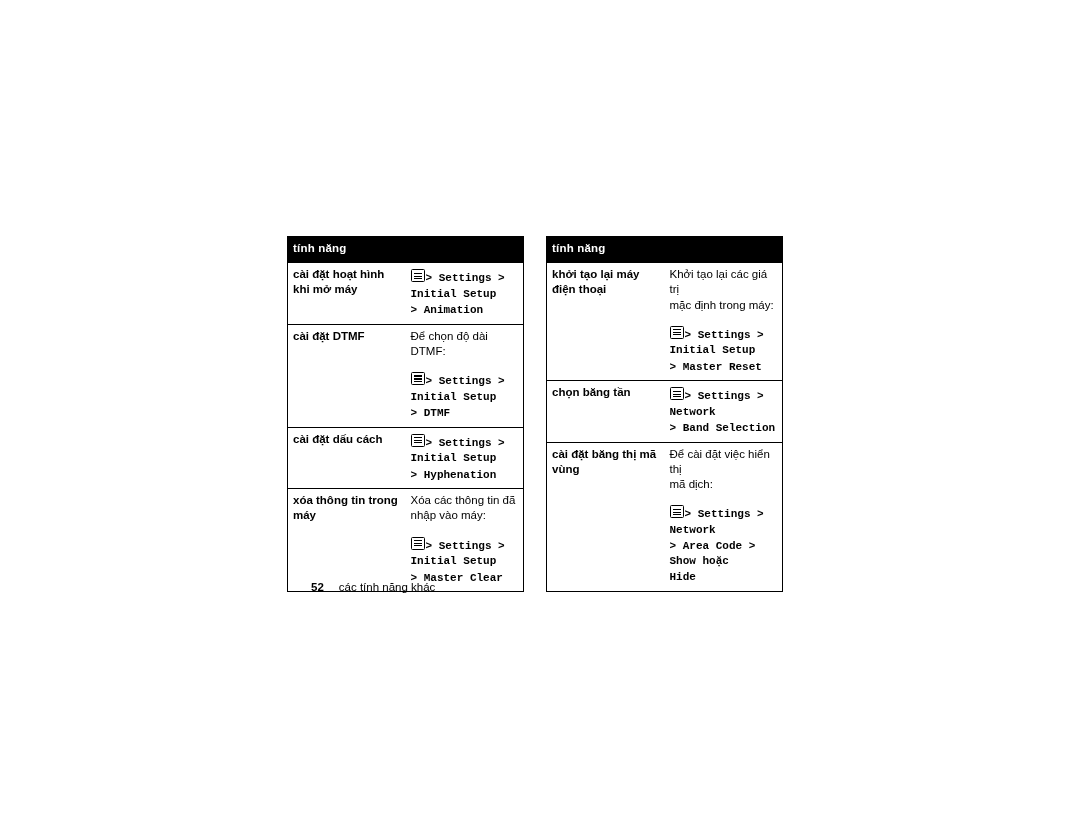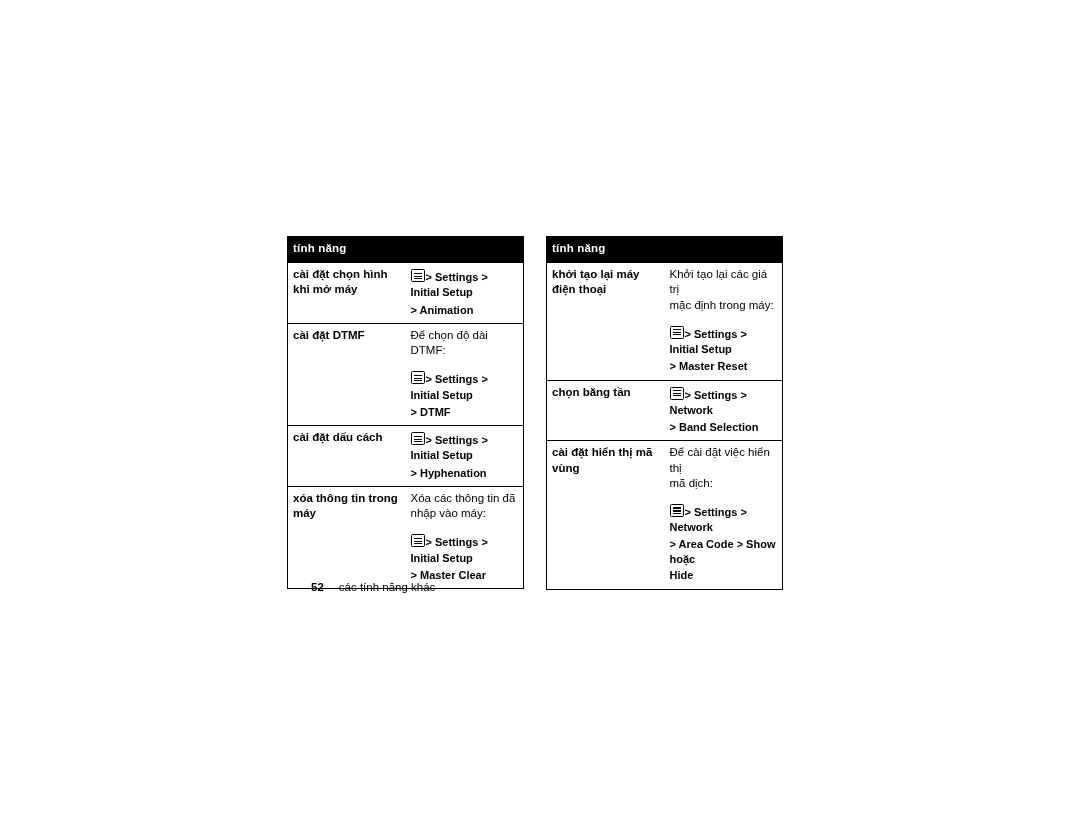--- a/index.html
+++ b/index.html
@@ -93,21 +93,21 @@
   .menukey i {
     position: absolute;
     left: 2px; right: 2px;
     top: 7.6px;
     height: 1.2px;
     background: #000;
     display: block;
   }
 
   .path { font-weight: bold; font-size: 11px; }
-  .pathline { margin-top: 2px; }
+  .pathline { margin-top: 2px; font-family: Liberation Mono, monospace; }
 
   .footer {
     position: absolute;
     left: 287px;
     top: 581px;
     font-size: 11.5px;
     padding-left: 24px;
   }
   .footer .pno {
     font-weight: bold;
@@ -121,21 +121,21 @@
 <div class="page">
 
   <div class="col col-left">
     <table class="feat">
       <tbody>
           <tr class="hdr">
         <td colspan="2">tính năng</td>
       </tr>
 
       <tr class="row">
-        <td class="term">cài đặt chọn hình khi mở máy</td>
+        <td class="term">cài đặt hoạt hình khi mở máy</td>
         <td class="desc">
           <div class="pathline"><span class="menukey"><i></i></span><span class="path">&gt; Settings &gt; Initial Setup</span></div>
           <div class="pathline path">&gt; Animation</div>
         </td>
       </tr>
 
 
       <tr class="row">
         <td class="term">cài đặt DTMF</td>
         <td class="desc">
@@ -187,21 +187,21 @@
 
       <tr class="row">
         <td class="term">chọn băng tần</td>
         <td class="desc">
           <div class="pathline"><span class="menukey"><i></i></span><span class="path">&gt; Settings &gt; Network</span></div>
           <div class="pathline path">&gt; Band Selection</div>
         </td>
       </tr>
 
       <tr class="row">
-        <td class="term">cài đặt hiển thị mã vùng</td>
+        <td class="term">cài đặt băng thị mã vùng</td>
         <td class="desc">
           <div>Để cài đặt việc hiển thị</div>
           <div>mã dịch:</div>
           <div class="pathline" style="margin-top:13px"><span class="menukey"><i></i></span><span class="path">&gt; Settings &gt; Network</span></div>
           <div class="pathline path">&gt; Area Code &gt; Show hoặc</div>
           <div class="pathline path">Hide</div>
         </td>
       </tr>
     </tbody>
       </table>

